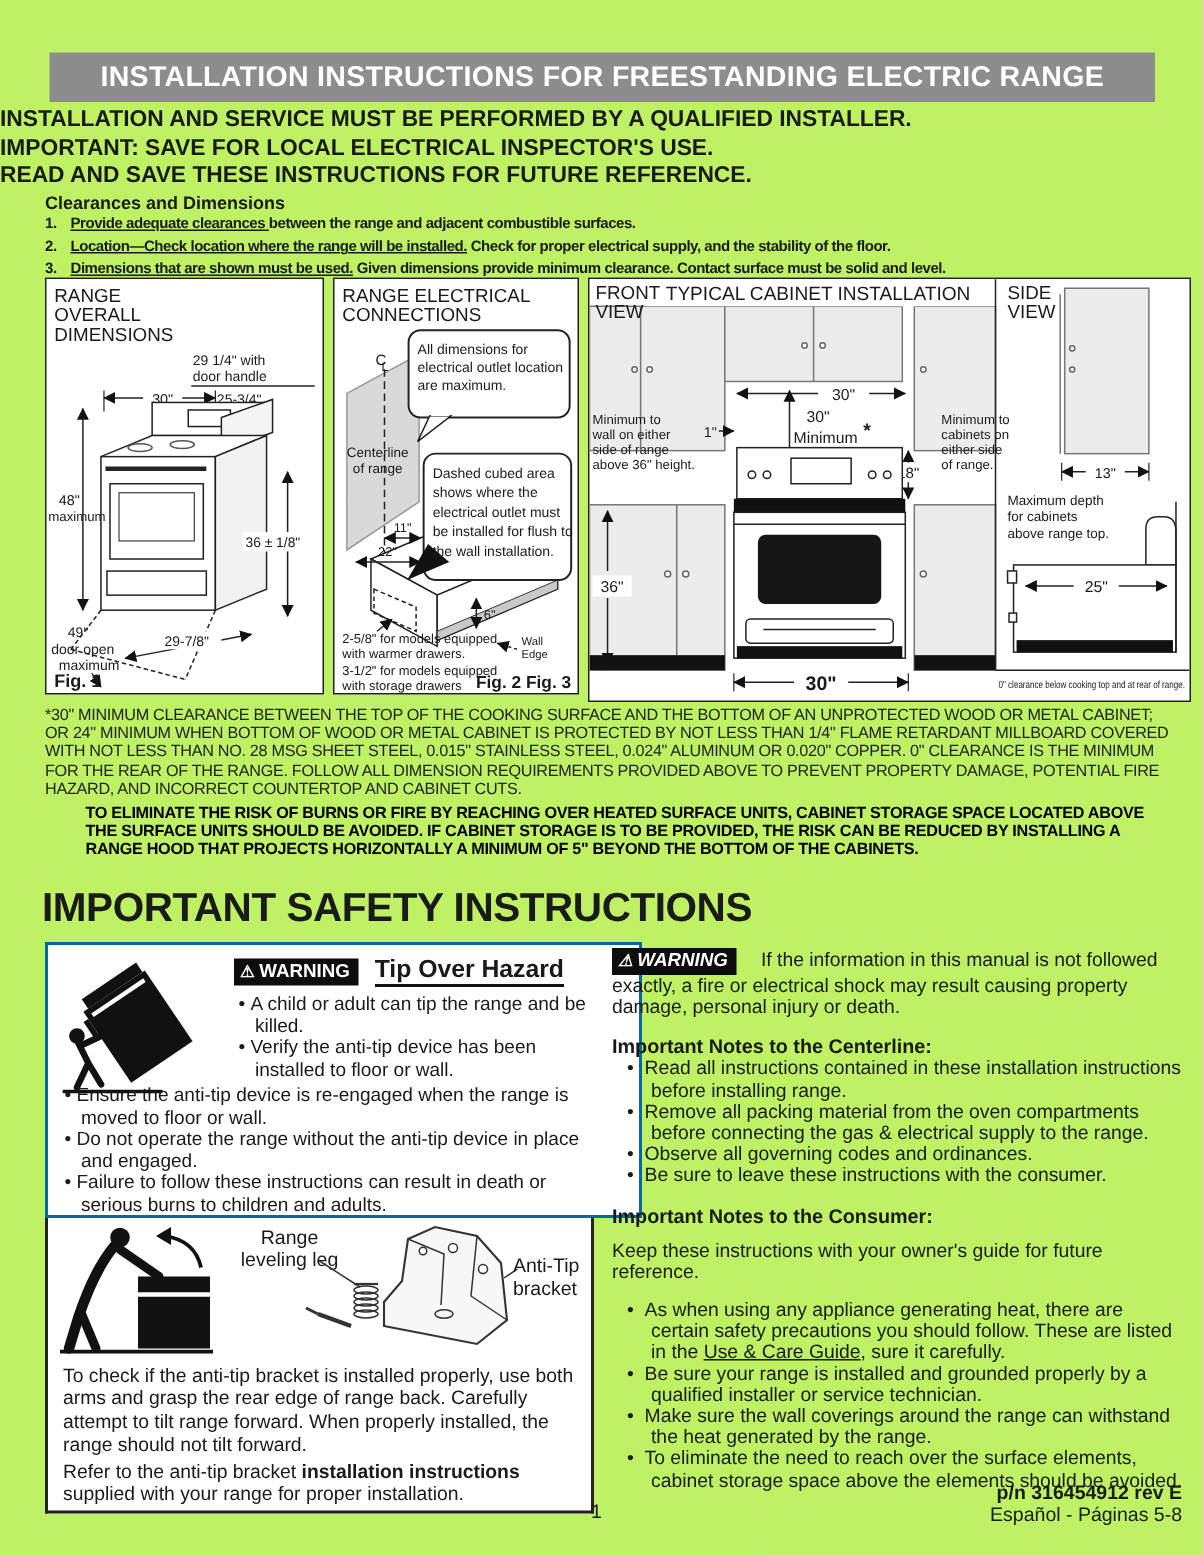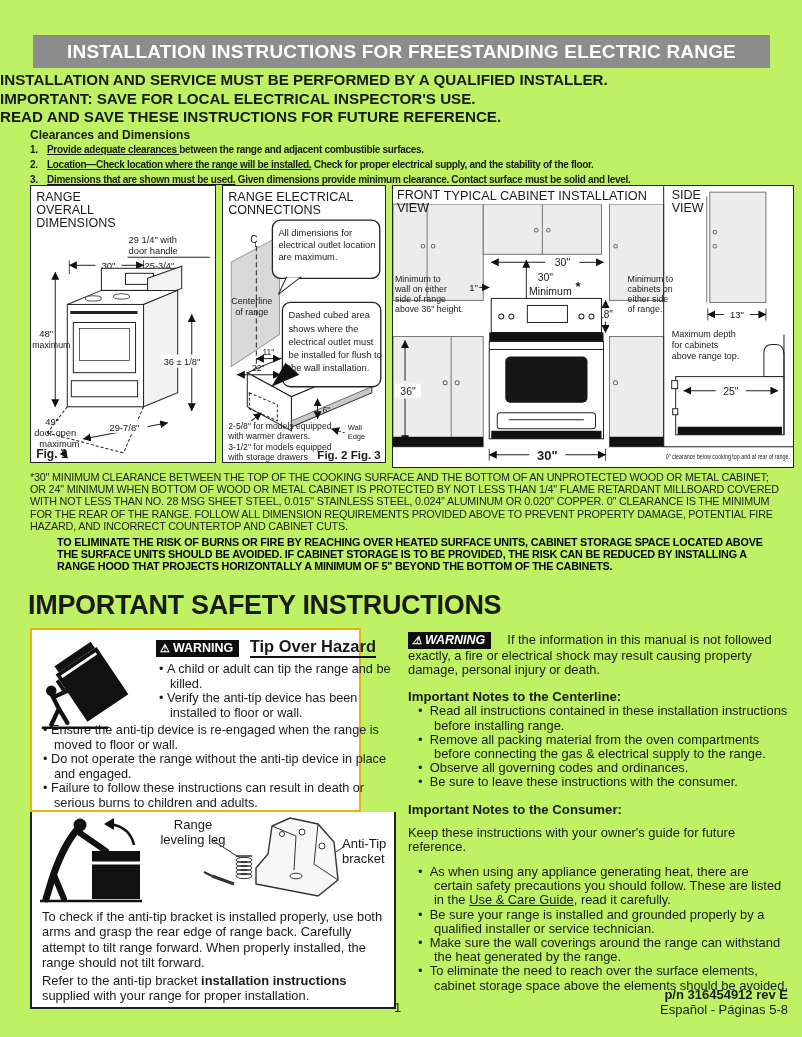--- a/index.html
+++ b/index.html
@@ -27,21 +27,21 @@
   .notes { position:absolute; left:30px; top:471px; width:750px; }
   .notes .p1 { font-size:10.8px; line-height:12.2px; letter-spacing:-0.2px; color:#222; }
   .notes .p2 { font-size:10.8px; line-height:12.2px; letter-spacing:-0.2px;
                font-weight:bold; margin-top:4px; color:#000;margin-left:27px; }
   .safetyhead { position:absolute; left:28px; top:590px; font-size:27px; font-weight:bold;
                 letter-spacing:-0.3px; }
   .warnbadge { display:inline-block; background:#0d0d0d; color:#fff; font-weight:bold;
                font-size:12.5px; padding:1px 6px 2px 4px; line-height:14px; }
   .warnbadge .tri { font-size:11px; margin-right:3px; }
   .leftcol { position:absolute; left:30px; top:628px; width:366px; }
-  .boxA { position:relative; width:331px; height:184px; border:2px solid #eab308; background:#fff; }
+  .boxA { position:relative; width:398px; height:184px; border:2px solid #0369a1; background:#fff; }
   .boxB { position:relative; width:366px; height:197px; border:2px solid #222; border-top:none; background:#fff; }
   .tipTitleRow { position:absolute; left:124px; top:7px; white-space:nowrap; }
   .tipTitle { font-size:16.5px; font-weight:bold; border-bottom:2px solid #111;
               padding-bottom:1px; margin-left:6px; }
   .blist { list-style:none; font-size:12.7px; line-height:14.6px; }
   .blist li { padding-left:14px; text-indent:-11px; }
   .blist li::before { content:"•\00a0 "; }
   .tipInner { position:absolute; left:124px; top:32px; width:236px; }
   .tipOuter { position:absolute; left:8px; top:93px; width:352px; }
   .iconA { position:absolute; left:6px; top:6px; }
@@ -394,21 +394,21 @@
     <h4>Important Notes to the Centerline:</h4>
     <ul class="rlist">
       <li>Read all instructions contained in these installation instructions before installing range.</li>
       <li>Remove all packing material from the oven compartments before connecting the gas &amp; electrical supply to the range.</li>
       <li>Observe all governing codes and ordinances.</li>
       <li>Be sure to leave these instructions with the consumer.</li>
     </ul>
     <h4>Important Notes to the Consumer:</h4>
     <p class="intro">Keep these instructions with your owner's guide for future reference.</p>
     <ul class="rlist cons">
-      <li><span>As when using any appliance generating heat, there are certain safety precautions you should follow. These are listed in the </span><span class="u">Use &amp; Care Guide</span><span>, read it carefully.</span></li>
+      <li><span>As when using any appliance generating heat, there are certain safety precautions you should follow. These are listed in the </span><span class="u">Use &amp; Care Guide</span><span>, sure it carefully.</span></li>
       <li>Be sure your range is installed and grounded properly by a qualified installer or service technician.</li>
       <li>Make sure the wall coverings around the range can withstand the heat generated by the range.</li>
       <li>To eliminate the need to reach over the surface elements, cabinet storage space above the elements should be avoided.</li>
     </ul>
   </div>
 
   <div class="pagenum">1</div>
   <div class="footright">
     <div class="pn">p/n 316454912 rev E</div>
     <div>Español - Páginas 5-8</div>

